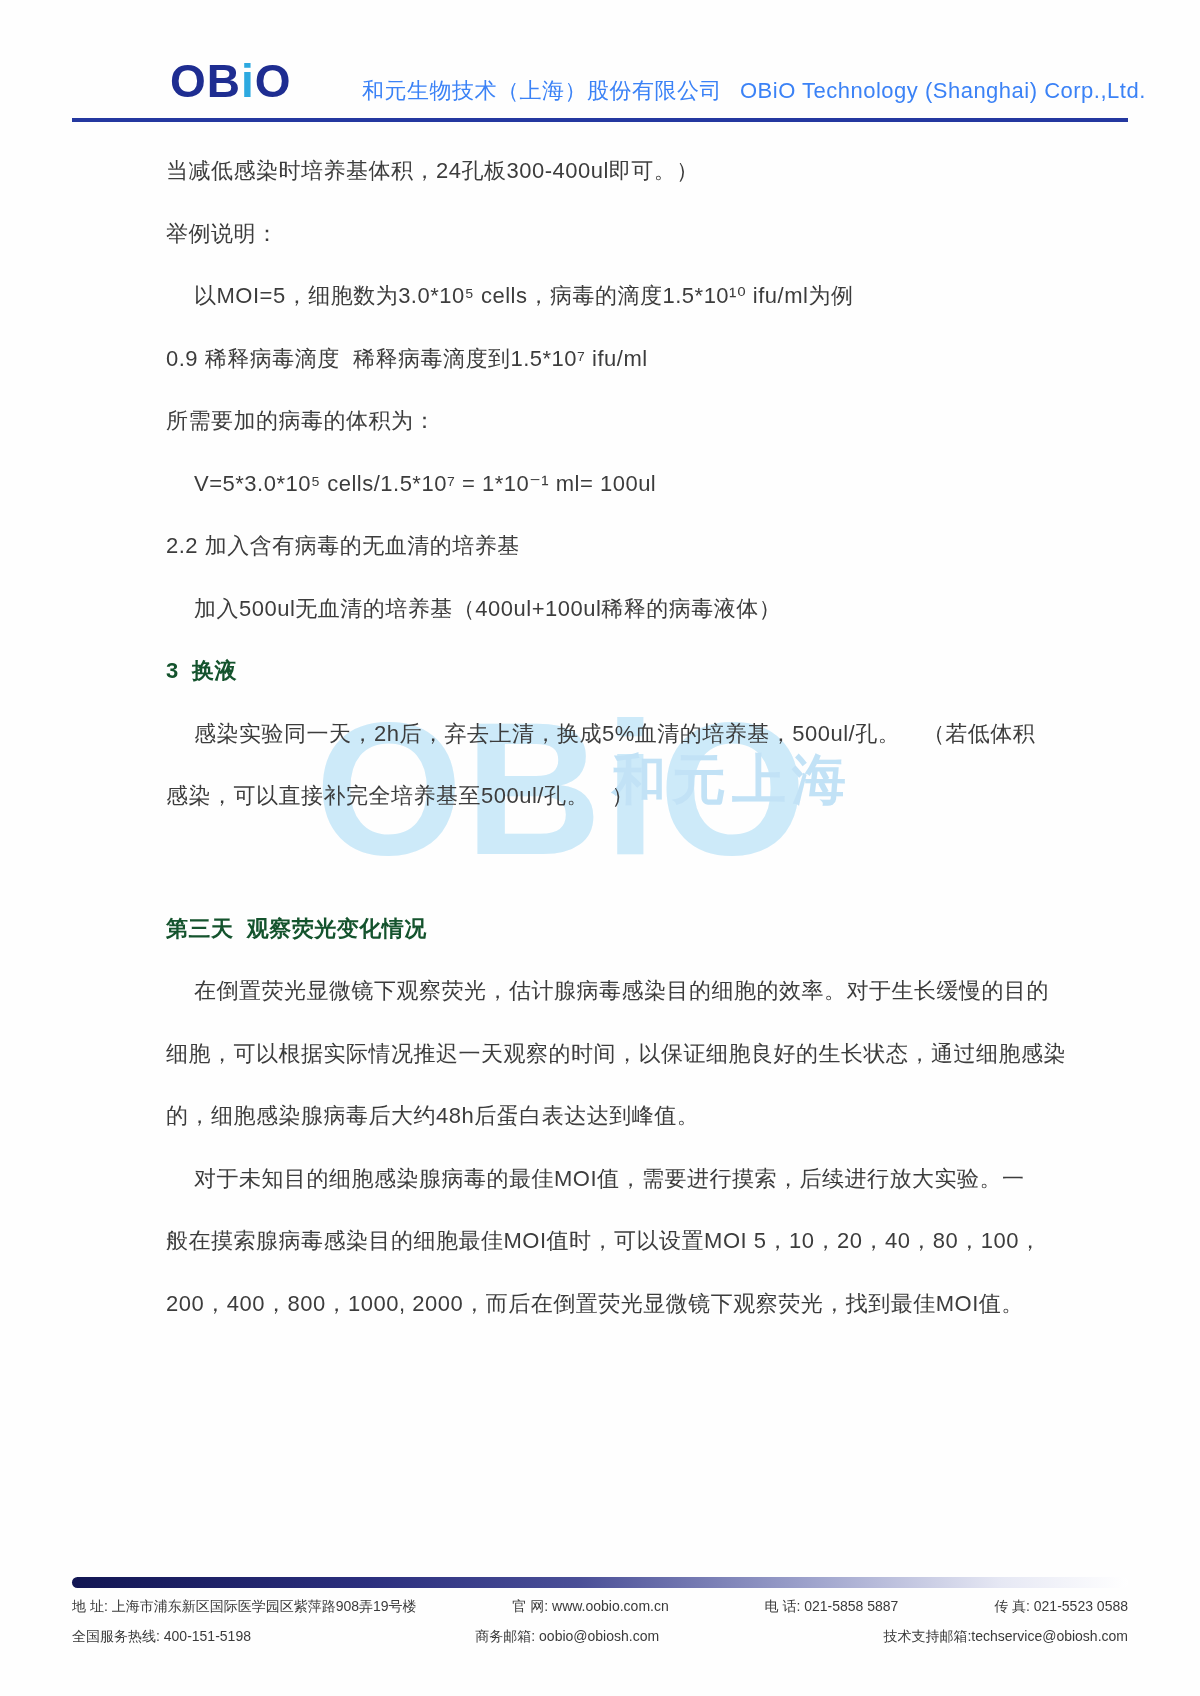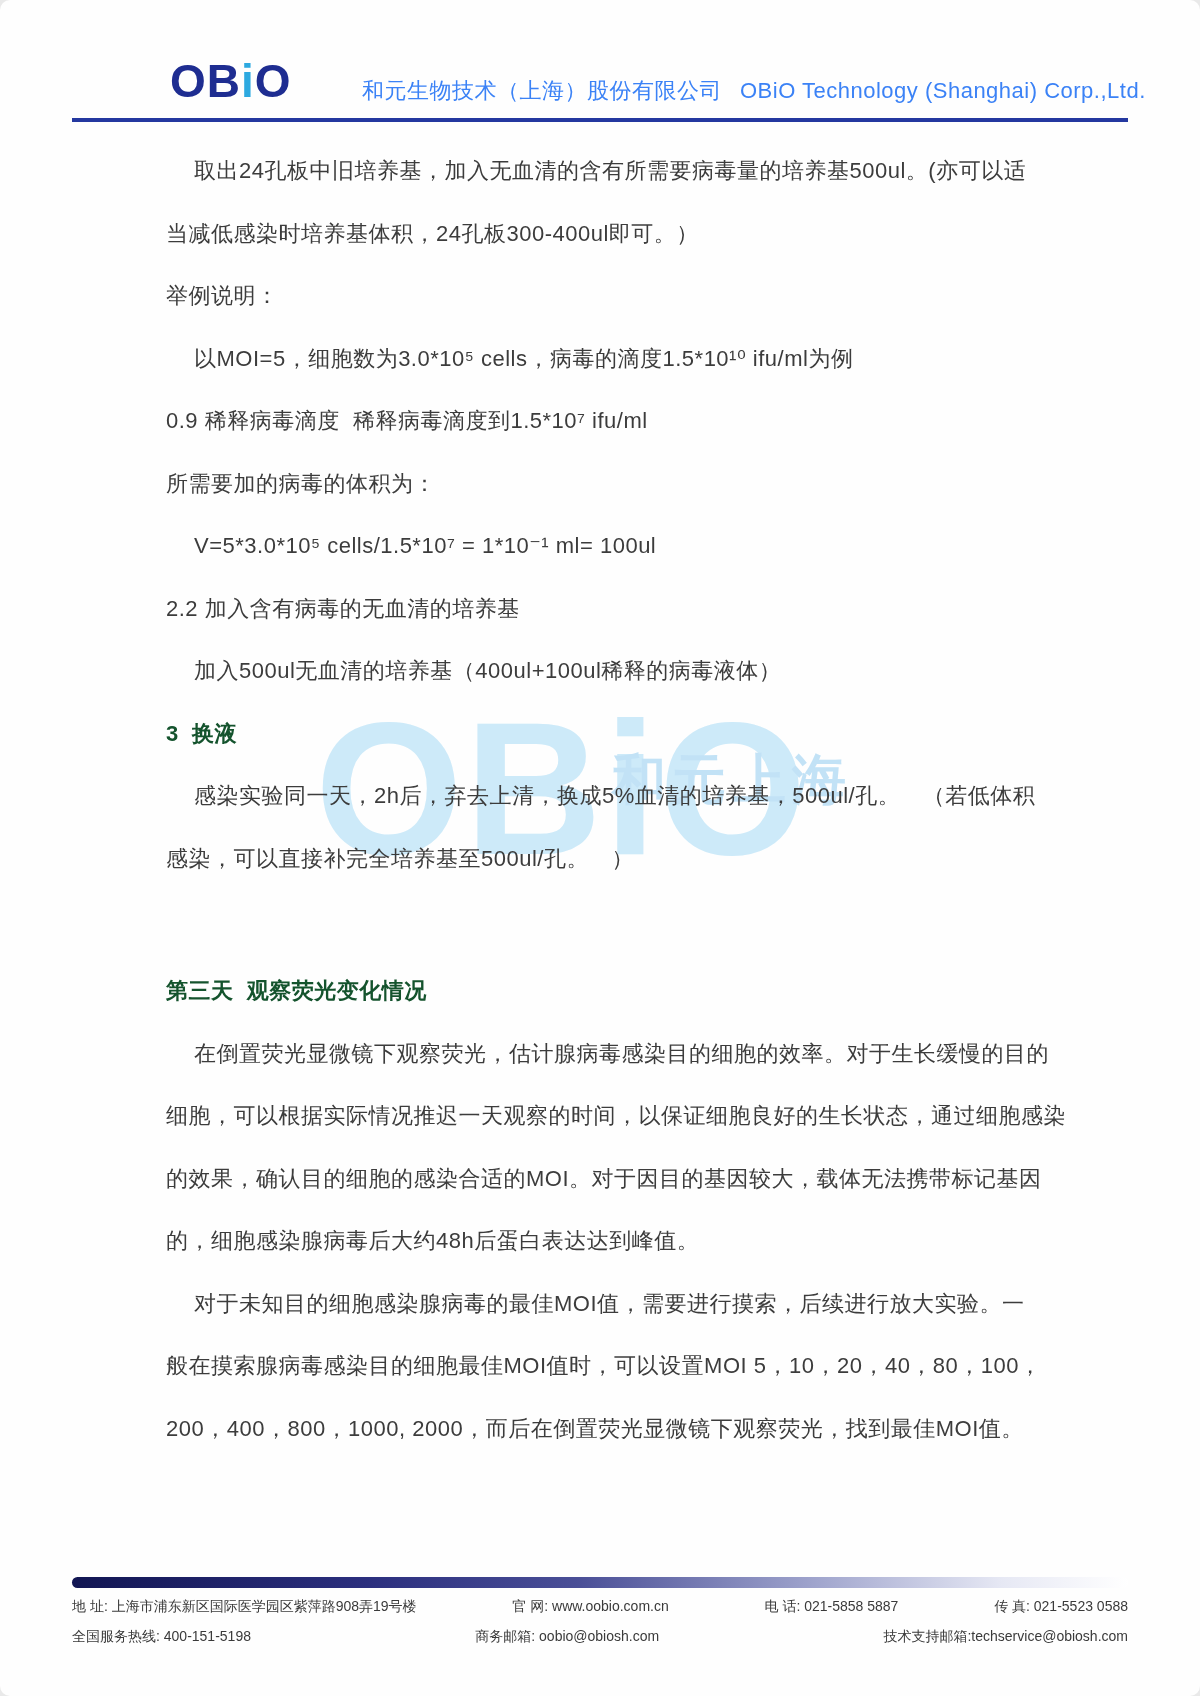--- a/index.html
+++ b/index.html
@@ -4,21 +4,20 @@
 <style>
   html,body{margin:0;padding:0;background:#e9e9e9;}
   .page{
     position:relative;
     width:1200px;height:1696px;
     margin:0 auto;
     background:#fefefe;
     overflow:hidden;
     font-family:"Liberation Sans","DejaVu Sans",sans-serif;
     color:#3c3c3c;
-    border-radius:10px;
   }
   
   .logo{
     position:absolute;left:170px;top:58px;
     font-size:46px;font-weight:bold;letter-spacing:1px;line-height:1;
   }
   .lg-dark{color:#1e2d91;}
   .lg-light{color:#2da9e0;}
   .company{
     position:absolute;left:362px;top:76px;
@@ -76,36 +75,34 @@
     <div class="company"><span>和元生物技术（上海）股份有限公司</span><span class="company-en">OBiO Technology (Shanghai) Corp.,Ltd.</span></div>
     <div class="divider"></div>
   </header>
 
   <div class="watermark">
     <span class="wm-obio">OBiO</span>
     <span class="wm-cn">和元上海</span>
   </div>
 
   <main class="doc-body" id="doc-body">
-      <div class="line indent">取出24孔板中旧培养基，加入无血清的含有所需要病毒量的培养基500ul。(亦可以适</div>
       <div class="line">当减低感染时培养基体积，24孔板300-400ul即可。）</div>
       <div class="line">举例说明：</div>
       <div class="line indent">以MOI=5，细胞数为3.0*10⁵ cells，病毒的滴度1.5*10¹⁰ ifu/ml为例</div>
       <div class="line">0.9 稀释病毒滴度  稀释病毒滴度到1.5*10⁷ ifu/ml</div>
       <div class="line">所需要加的病毒的体积为：</div>
       <div class="line indent">V=5*3.0*10⁵ cells/1.5*10⁷ = 1*10⁻¹ ml= 100ul</div>
       <div class="line">2.2 加入含有病毒的无血清的培养基</div>
       <div class="line indent">加入500ul无血清的培养基（400ul+100ul稀释的病毒液体）</div>
       <div class="line bold">3  换液</div>
       <div class="line indent">感染实验同一天，2h后，弃去上清，换成5%血清的培养基，500ul/孔。　（若低体积</div>
       <div class="line">感染，可以直接补完全培养基至500ul/孔。　）</div>
       <div class="line bold" style="margin-top: 70px;">第三天  观察荧光变化情况</div>
       <div class="line indent">在倒置荧光显微镜下观察荧光，估计腺病毒感染目的细胞的效率。对于生长缓慢的目的</div>
       <div class="line">细胞，可以根据实际情况推迟一天观察的时间，以保证细胞良好的生长状态，通过细胞感染</div>
-      <div class="line">的效果，确认目的细胞的感染合适的MOI。对于因目的基因较大，载体无法携带标记基因</div>
       <div class="line">的，细胞感染腺病毒后大约48h后蛋白表达达到峰值。</div>
       <div class="line indent">对于未知目的细胞感染腺病毒的最佳MOI值，需要进行摸索，后续进行放大实验。一</div>
       <div class="line">般在摸索腺病毒感染目的细胞最佳MOI值时，可以设置MOI 5，10，20，40，80，100，</div>
       <div class="line">200，400，800，1000, 2000，而后在倒置荧光显微镜下观察荧光，找到最佳MOI值。</div>
     </main>
 
   <footer>
     <div class="fbar"></div>
     <div class="frow frow1">
       <span>地 址: 上海市浦东新区国际医学园区紫萍路908弄19号楼</span>

